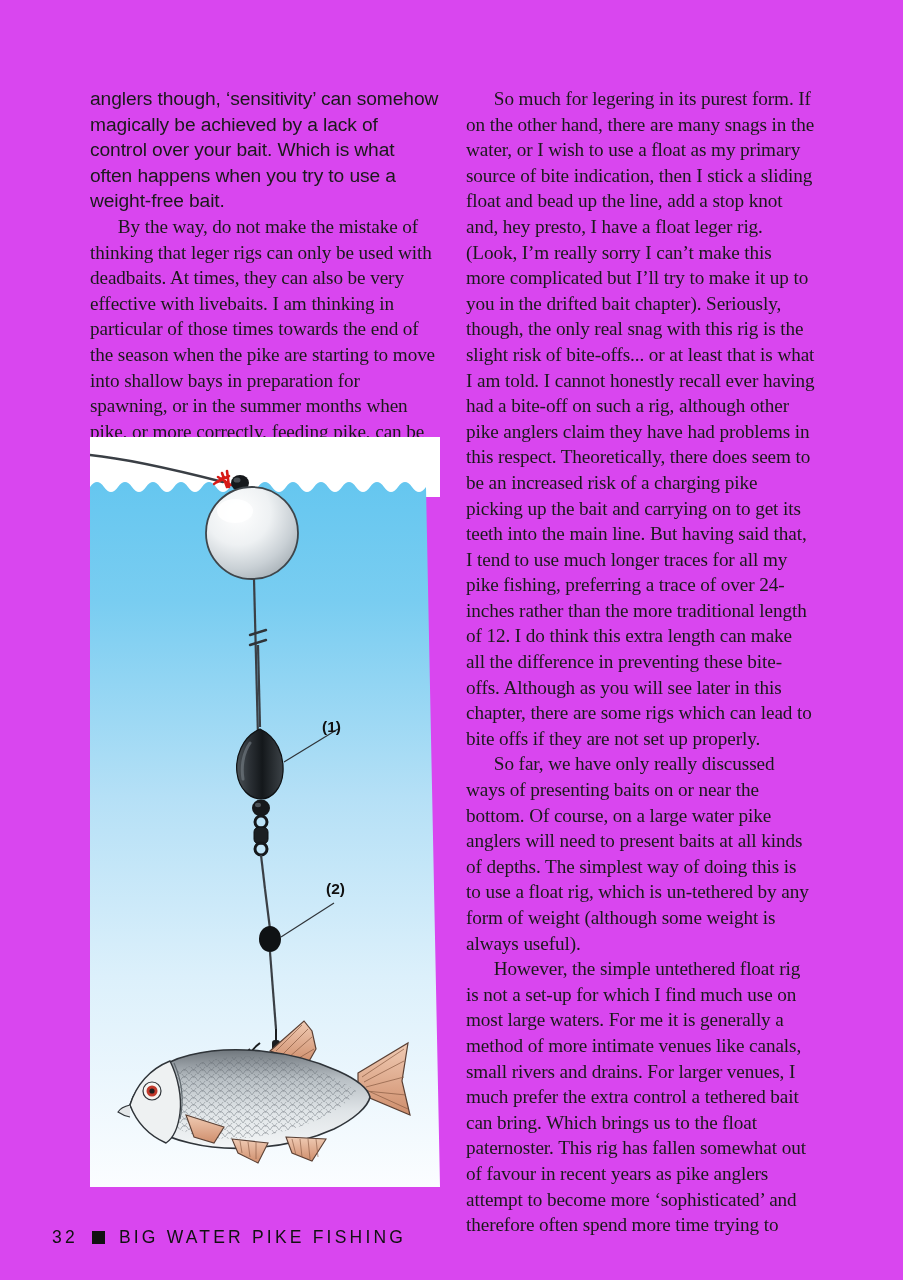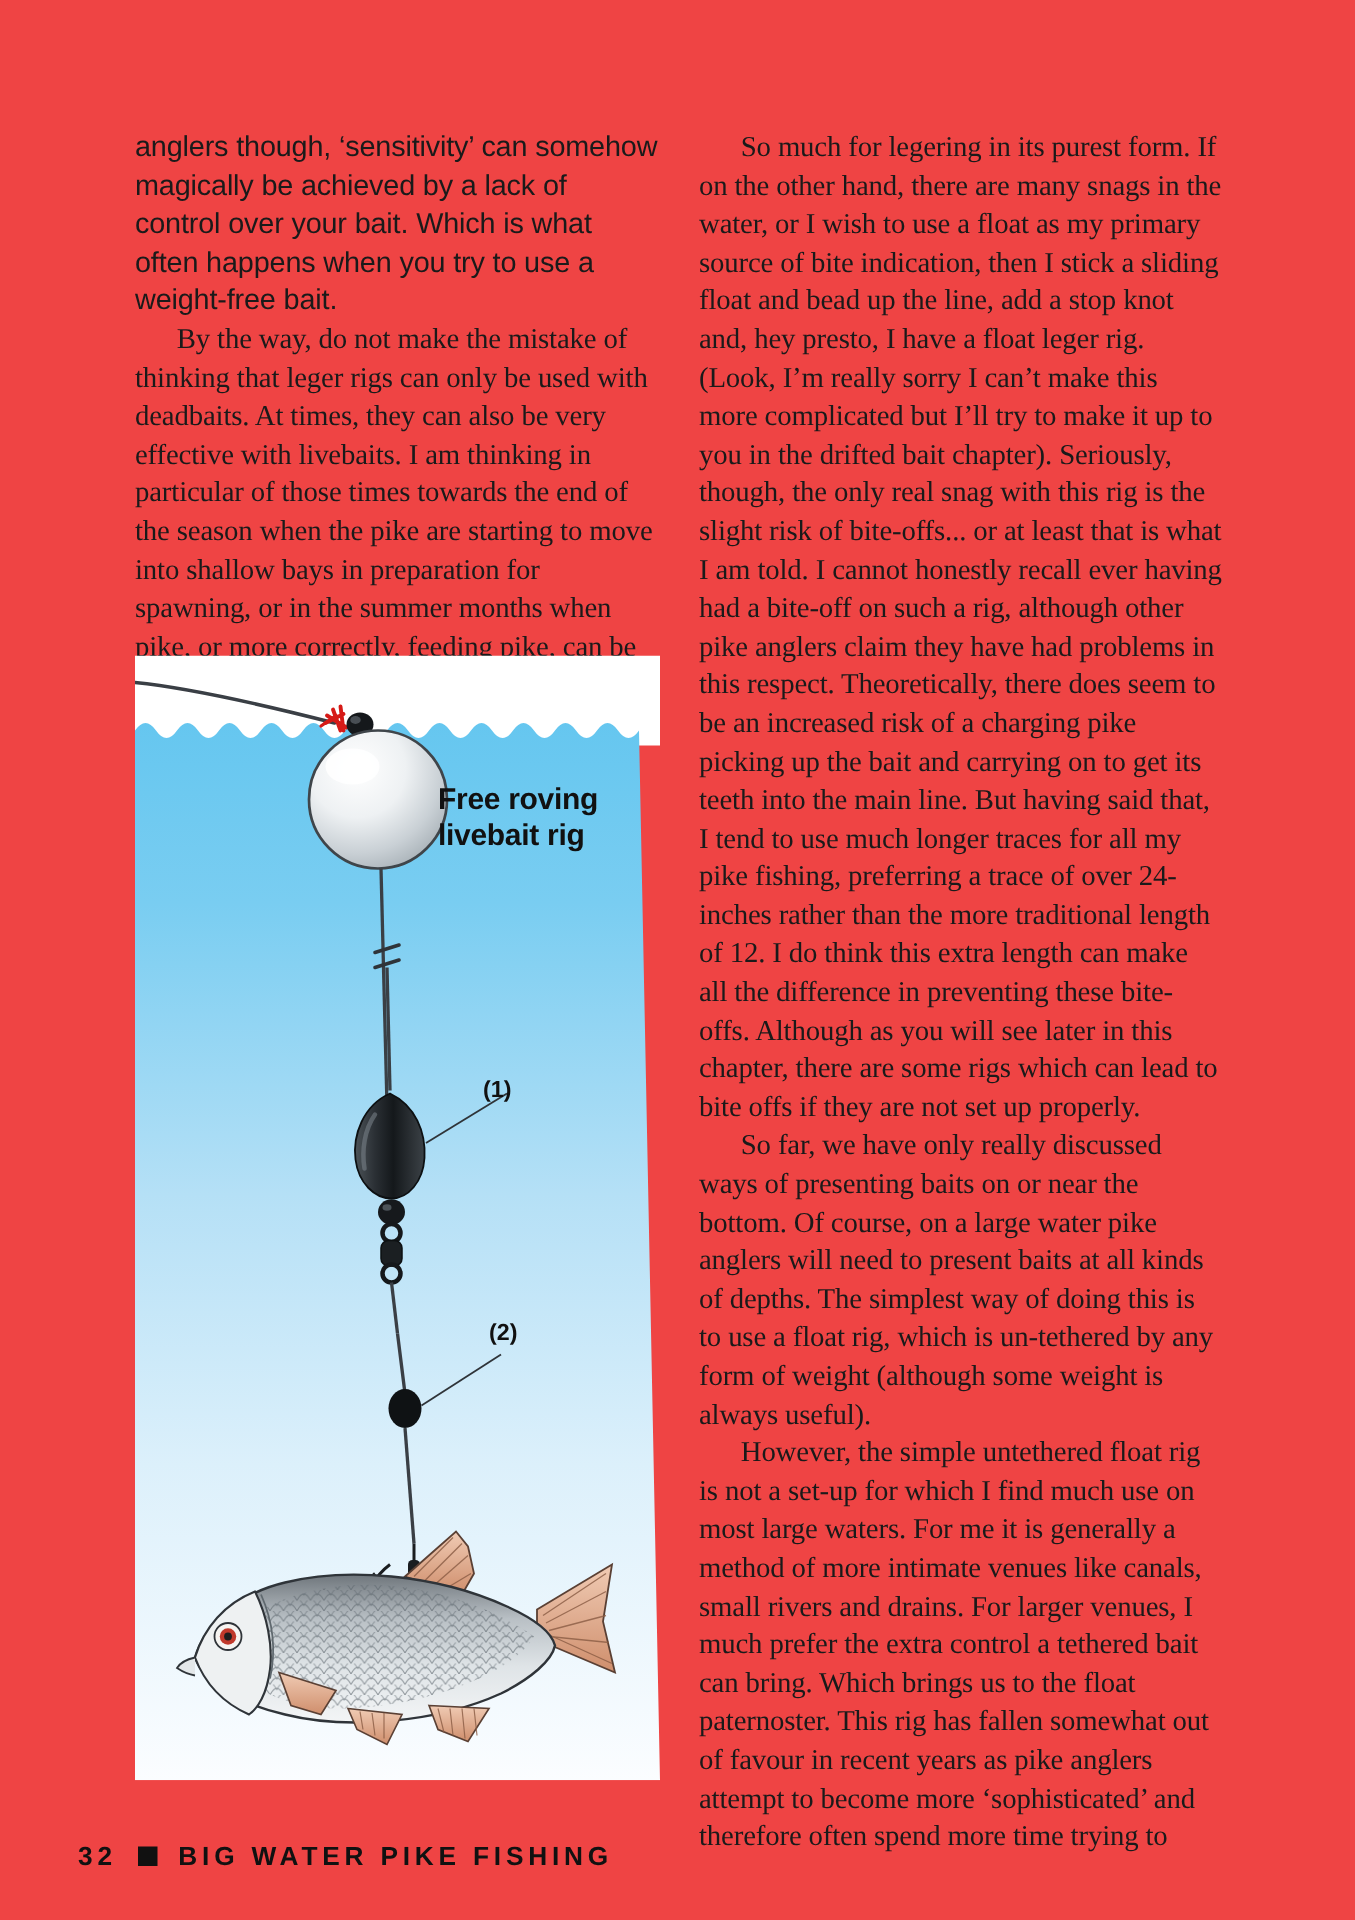--- a/index.html
+++ b/index.html
@@ -13,21 +13,21 @@
     position: relative;
     overflow: hidden;
     font-family: "Liberation Sans", sans-serif;
     color: #000000;
   }
 
   
   .page {
     position: absolute;
     inset: 0;
-    background: #ef4444;
+    background: #d946ef;
   }
 
   
   .col {
     position: absolute;
     top: 86px;
     width: 349px;
     font-size: 19.2px;
     line-height: 25.6px;
     letter-spacing: -0.1px;
@@ -61,21 +61,21 @@
 
   
   .footer {
     position: absolute;
     left: 52px;
     top: 1227px;
     display: flex;
     align-items: center;
     gap: 14px;
     font-size: 17.5px;
-    font-weight: bold;
+    font-weight: normal;
     letter-spacing: 3.2px;
     color: #111111;
   }
   .footer-square {
     width: 13px;
     height: 13px;
     background: #111111;
     display: inline-block;
   }
   .footer-page { display: inline-block; }
@@ -257,25 +257,20 @@
             <path d="M158,705 L160,720"></path>
           <path d="M166,705 L166,722"></path>
         </g>
       </g>
 
       <line x1="194" y1="325" x2="248" y2="292" stroke="#2f3439" stroke-width="1.2"></line>
 
       <line x1="191" y1="500" x2="244" y2="466" stroke="#2f3439" stroke-width="1.2"></line>
     </svg>
 
-    <div style="position:absolute;left:202px;top:84px;font-size:20px;font-weight:bold;
-                line-height:24px;color:#111111;letter-spacing:-0.2px;">
-      <div>Free roving</div>
-      <div>livebait rig</div>
-    </div>
 
     <div style="position:absolute;left:232px;top:281px;font-size:15.5px;font-weight:bold;color:#111111;">(1)</div>
     <div style="position:absolute;left:236px;top:443px;font-size:15.5px;font-weight:bold;color:#111111;">(2)</div>
   </div>
 
   <div class="footer">
     <span class="footer-page">32</span>
     <span class="footer-square"></span>
     <span class="footer-title">BIG WATER PIKE FISHING</span>
   </div>

